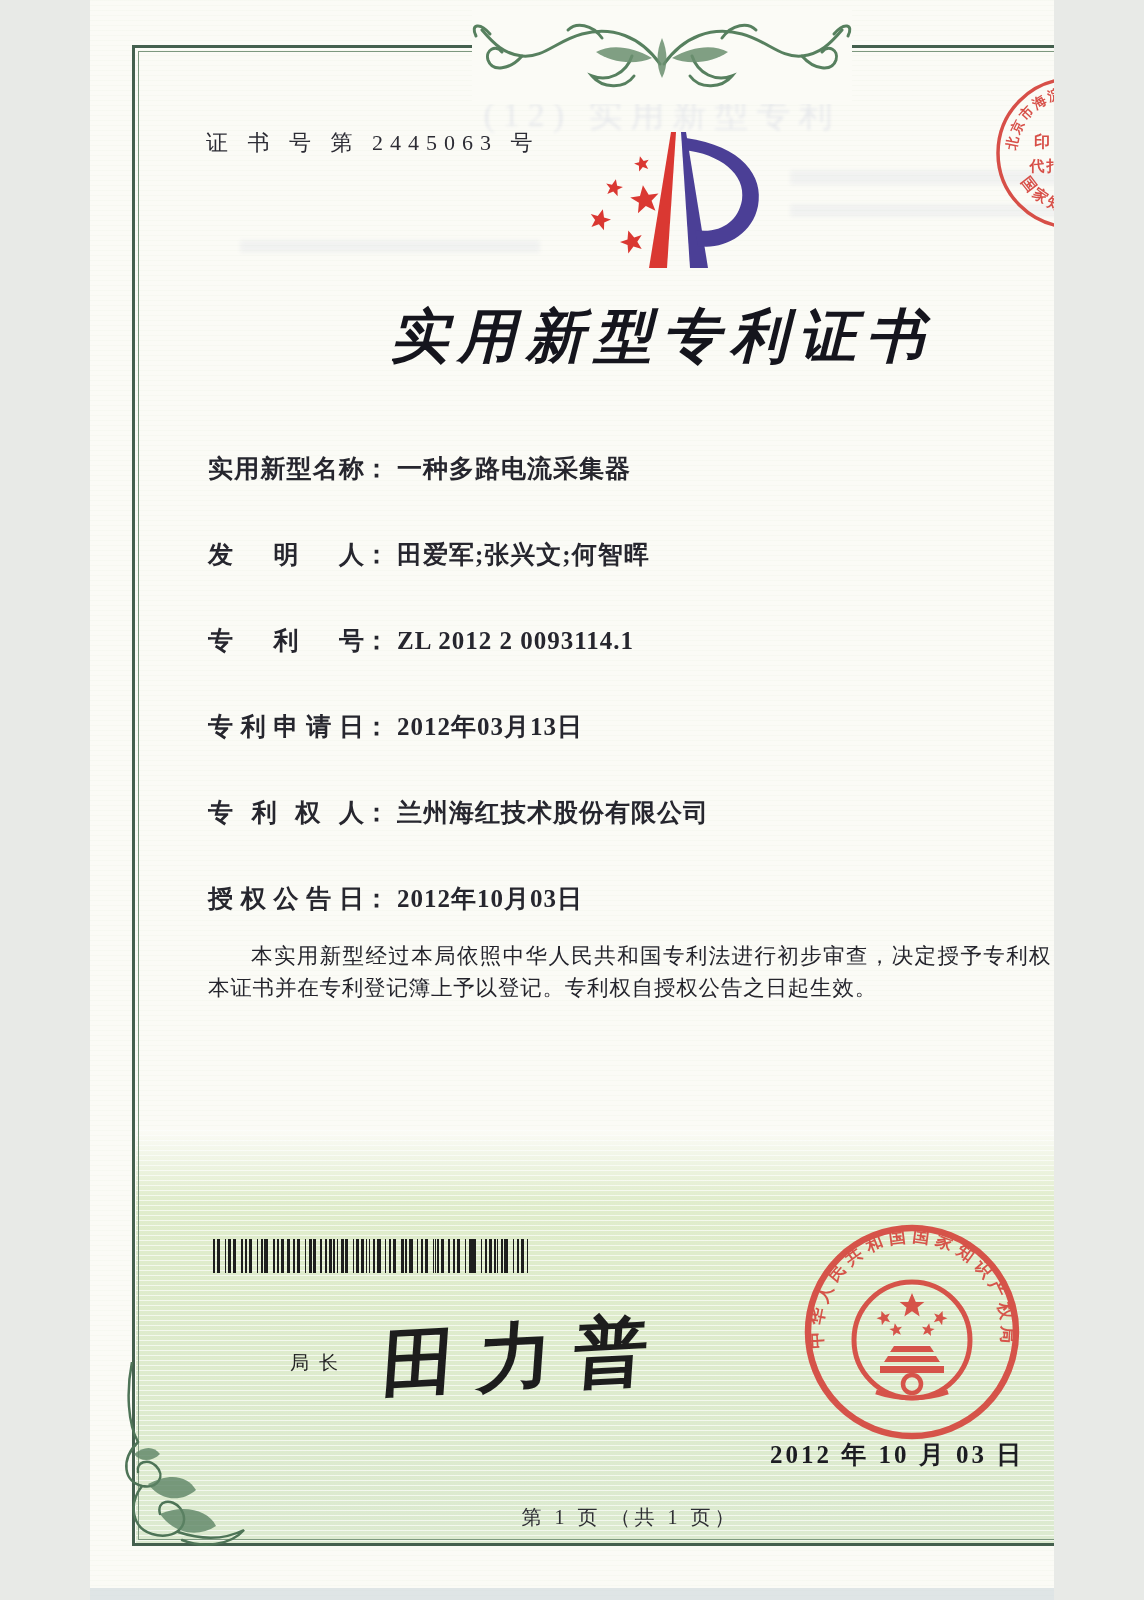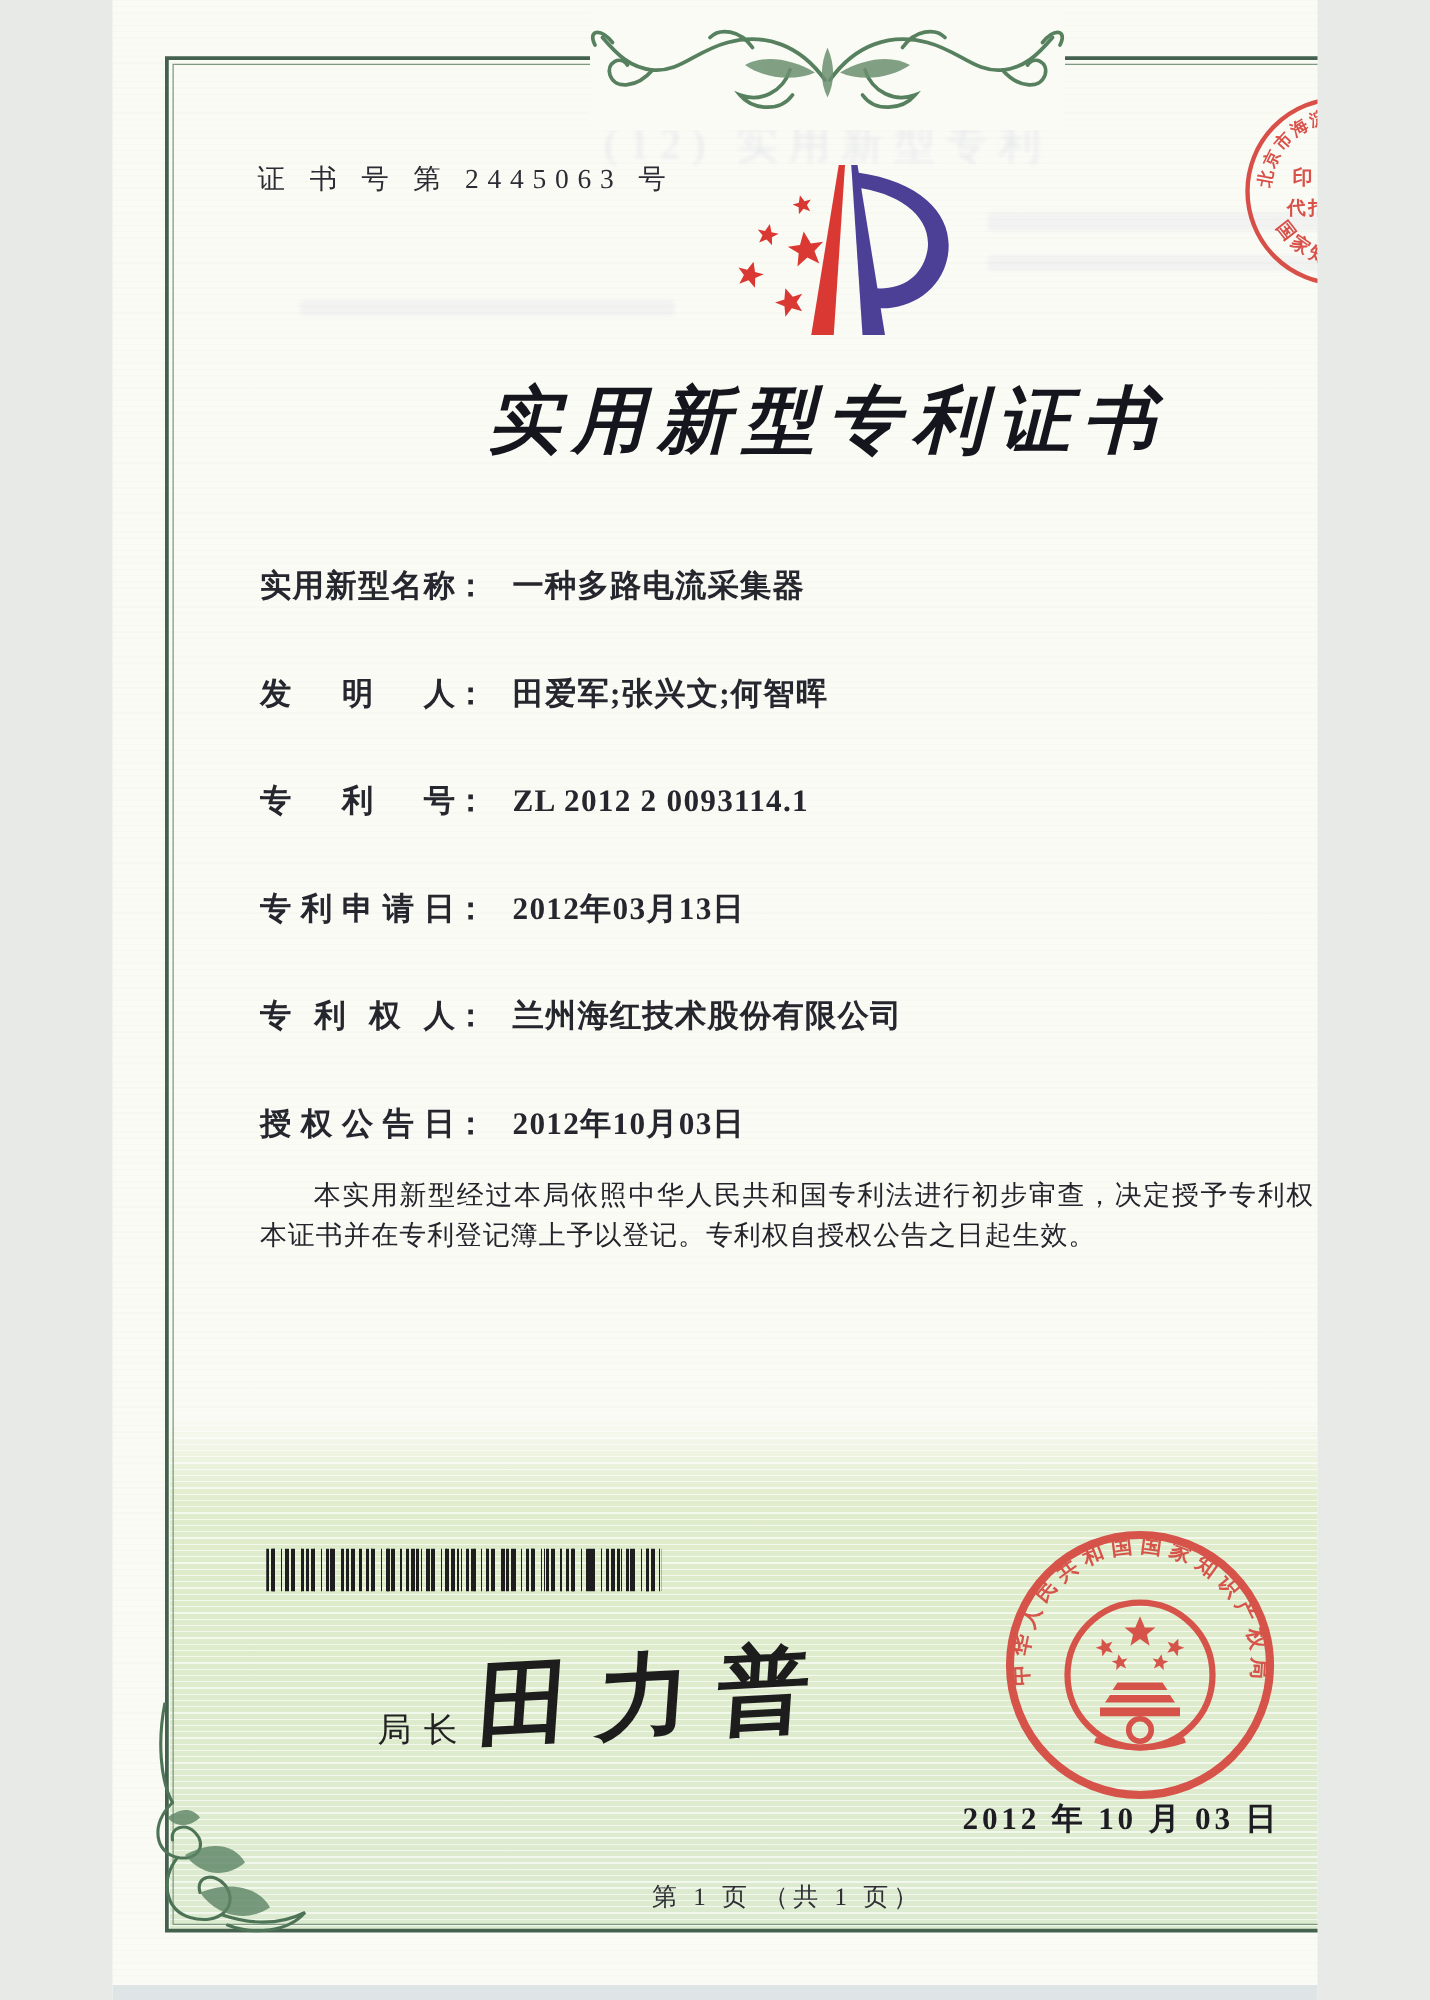--- a/index.html
+++ b/index.html
@@ -49,36 +49,36 @@
     position:absolute; left:0; width:1144px; top:298px; text-align:center;
     font-size:58px; font-weight:700; letter-spacing:10px; color:#15151d;font-style:italic;
   }
   
   .fields{position:absolute; left:118px; top:452px; width:900px;}
   .field-row{position:absolute; left:0; font-size:25px; font-weight:600; color:#26262e; white-space:nowrap;}
   .field-row .flabel{
     display:inline-block; width:156px; text-align:justify; text-align-last:justify; vertical-align:bottom;
   }
   .field-row .colon{display:inline-block;}
-  .field-row .fvalue{margin-left:21px; letter-spacing:1px;}
+  .field-row .fvalue{margin-left:8px; letter-spacing:1px;}
   
   .paragraphs{
     position:absolute; left:118px; top:941px; width:912px;
     font-size:21.5px; line-height:31.5px; letter-spacing:.8px; text-align:justify; color:#24242c;
   }
   .paragraphs p{margin:0 0 5px 0; text-indent:2em;}
   
   .barcode{
     position:absolute; left:123px; top:1239px; width:316px; height:34px;
     background:
       repeating-linear-gradient(90deg,#1e1e1e 0 2px,transparent 2px 4px,#1e1e1e 4px 7px,transparent 7px 12px,#1e1e1e 12px 13px,transparent 13px 16px),
       repeating-linear-gradient(90deg,transparent 0 5px,#1e1e1e 5px 7px,transparent 7px 15px,#1e1e1e 15px 16px,transparent 16px 23px);
   }
   
-  .sig-title{position:absolute; left:212px; top:1350px; font-size:27px; letter-spacing:10px; color:#222;margin-top:16px;}
+  .sig-title{position:absolute; left:200px; top:1350px; font-size:19px; letter-spacing:10px; color:#222;}
   .sig-name{
     position:absolute; left:292px; top:1308px; font-size:74px; font-weight:700; color:#1d1d1d;
     letter-spacing:22px; transform:rotate(-3deg) skewX(-7deg); font-family:"DejaVu Serif","Liberation Serif",serif;
     white-space:nowrap;
   }
   
   .big-seal{position:absolute; left:702px; top:1212px; opacity:.9;}
   .seal-date{
     position:absolute; left:680px; top:1438px; width:230px; text-align:left;
     font-size:25px; letter-spacing:3px; color:#1c1c22; font-weight:600; white-space:nowrap;

